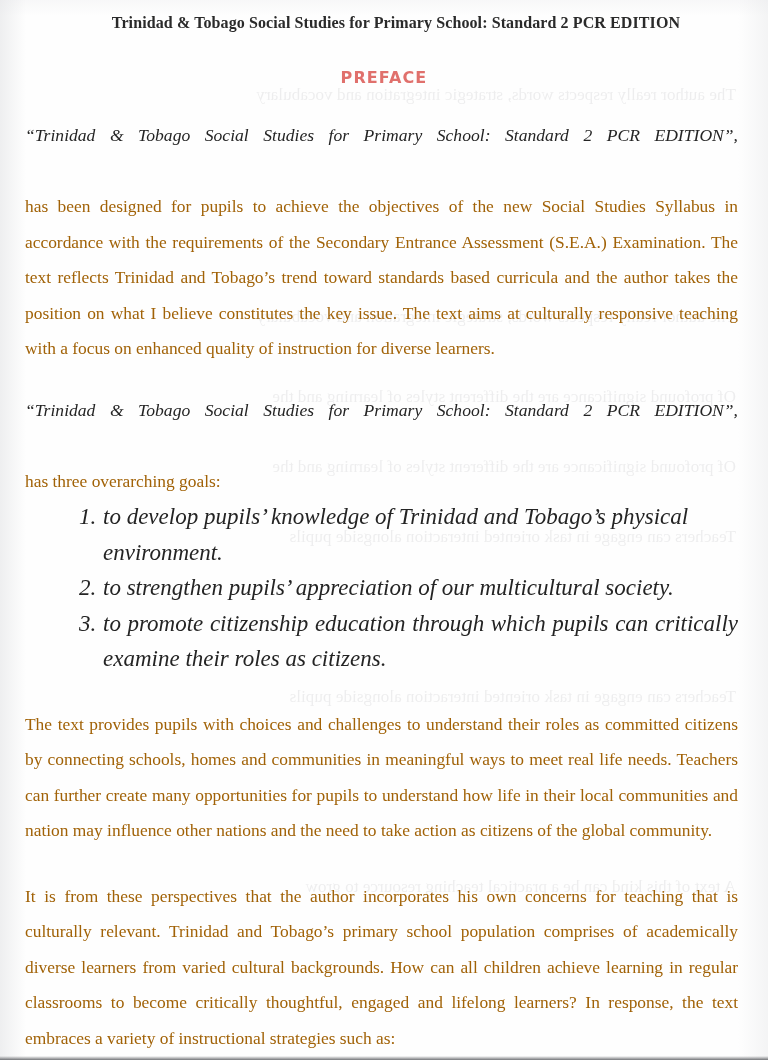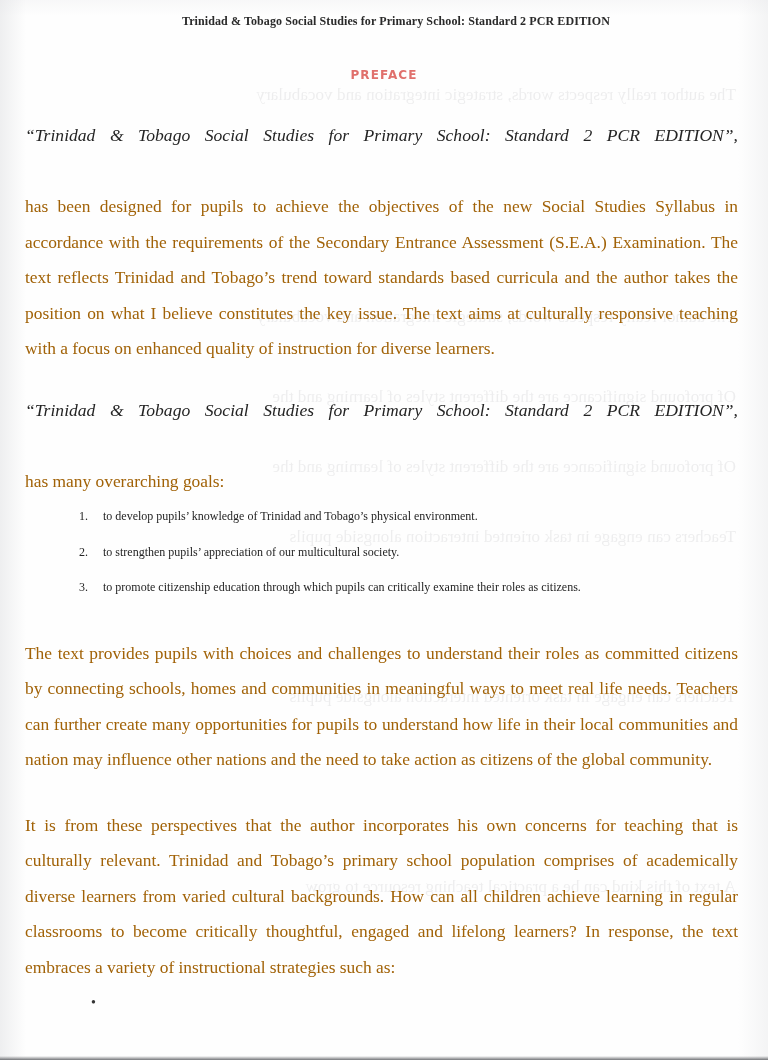--- a/index.html
+++ b/index.html
@@ -67,35 +67,35 @@
     z-index: 2;
   }
 
   .running-head {
     position: absolute;
     top: 14px;
     left: 0;
     right: 0;
     text-align: center;
     font-weight: bold;
-    font-size: 12px;
+    font-size: 16px;
     letter-spacing: 0.1px;
     color: #2a2a2a;
     margin-left: 24px;
   }
 
   .preface-title {
     position: absolute;
     top: 68px;
     left: 0;
     right: 0;
     text-align: center;
     font-family: "DejaVu Sans", "Liberation Sans", sans-serif;
     font-weight: bold;
-    font-size: 12px;
+    font-size: 16px;
     letter-spacing: 1.1px;
     color: #e0706c;
   }
 
   .body-col {
     position: absolute;
     left: 25px;
     right: 30px;
     top: 118px;
   }
@@ -130,25 +130,26 @@
 
   ol.goals {
     margin: 0;
     padding: 0 0 0 54px;
     list-style: none;
     counter-reset: goalnum;
   }
   ol.goals > li {
     position: relative;
     counter-increment: goalnum;
-    font-size: 12px;
+    font-size: 23px;
     line-height: 35.5px;
     text-align: justify;
     padding-left: 24px;
     color: #242424;
+    font-style: italic;
   }
   ol.goals > li.ragged { text-align: left; }
   ol.goals > li::before {
     content: counter(goalnum) ".";
     position: absolute;
     left: 0;
     top: 0;
     width: 20px;
     text-align: left;
     color: #242424;
@@ -202,21 +203,21 @@
     <div class="body-col">
 
       <span class="title-line">“Trinidad &amp; Tobago Social Studies for Primary School: Standard 2 PCR EDITION”,</span>
 
       <p class="para">has been designed for pupils to achieve the objectives of the new Social Studies Syllabus in accordance with the requirements of the Secondary Entrance Assessment (S.E.A.) Examination. The text reflects Trinidad and Tobago’s trend toward standards based curricula and the author takes the position on what I believe constitutes the key issue. The text aims at culturally responsive teaching with a focus on enhanced quality of instruction for diverse learners.</p>
 
       <div class="spacer-md"></div>
 
       <span class="title-line">“Trinidad &amp; Tobago Social Studies for Primary School: Standard 2 PCR EDITION”,</span>
 
-      <p class="para last-ragged">has many overarching goals:</p>
+      <p class="para last-ragged">has three overarching goals:</p>
 
       <ol class="goals">
         <li class="ragged">to develop pupils’ knowledge of Trinidad and Tobago’s physical environment.</li>
         <li class="ragged">to strengthen pupils’ appreciation of our multicultural society.</li>
         <li>to promote citizenship education through which pupils can critically examine their roles as citizens.</li>
       </ol>
 
       <div class="spacer-lg"></div>
 
       <p class="para">The text provides pupils with choices and challenges to understand their roles as committed citizens by connecting schools, homes and communities in meaningful ways to meet real life needs. Teachers can further create many opportunities for pupils to understand how life in their local communities and nation may influence other nations and the need to take action as citizens of the global community.</p>

